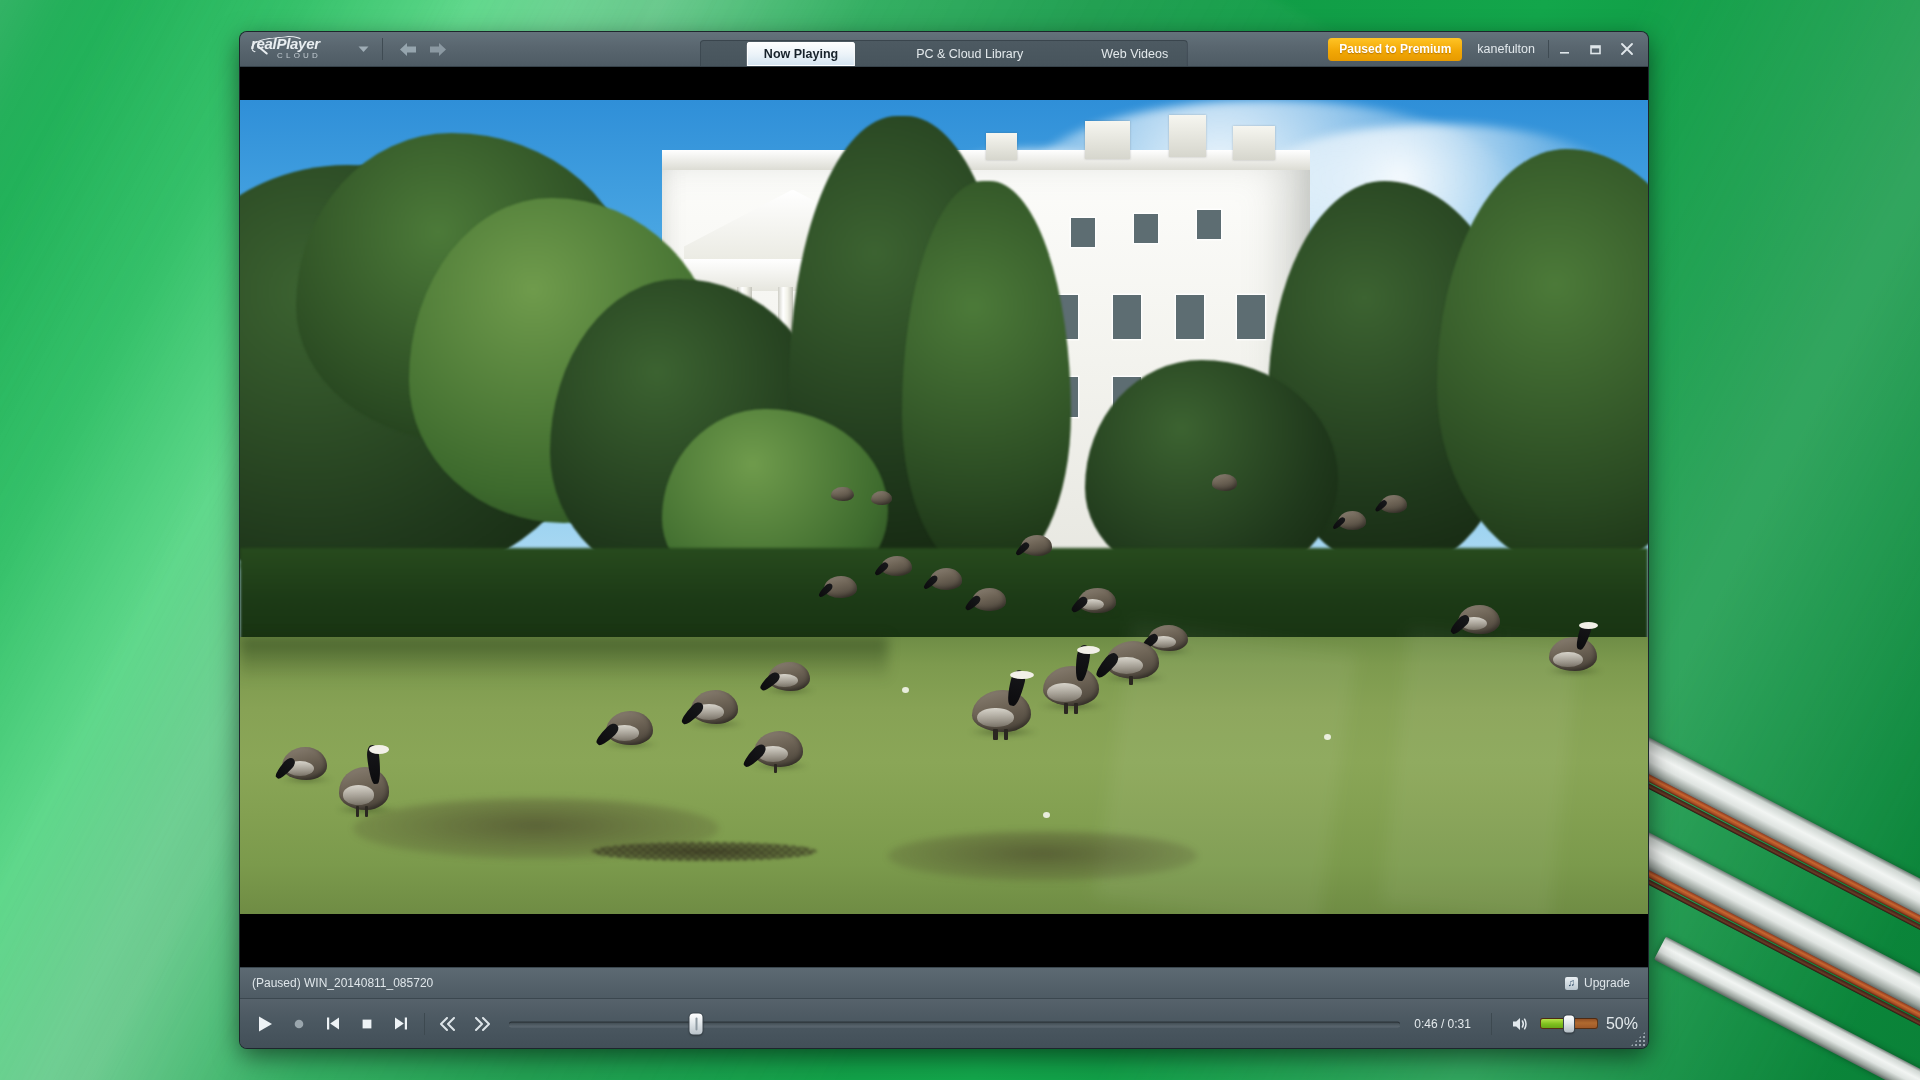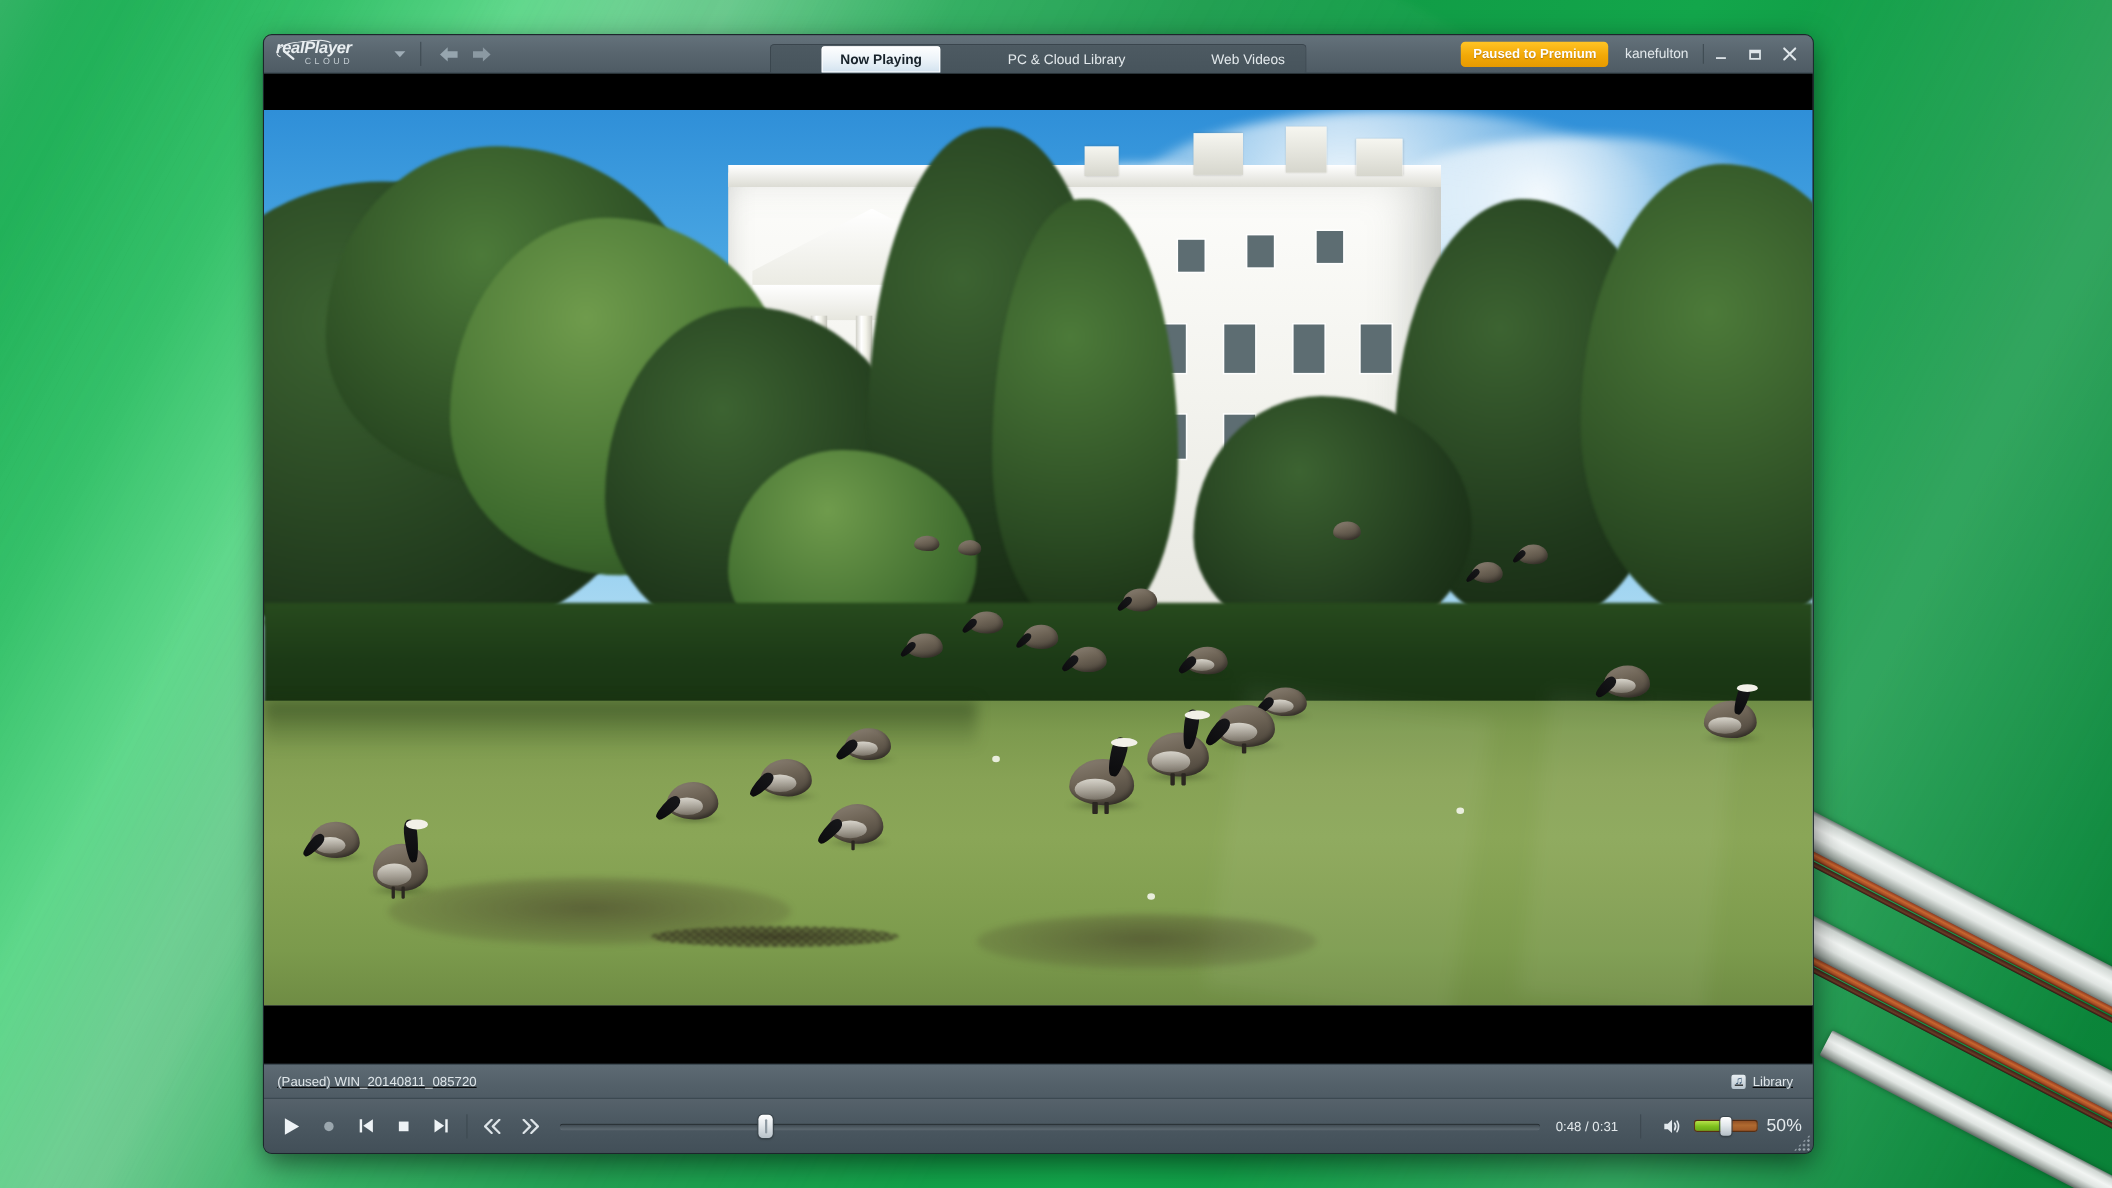--- a/index.html
+++ b/index.html
@@ -276,21 +276,21 @@
   .pebble {
     position:absolute; width:7px; height:6px; border-radius:50%;
     background:rgba(250,250,245,.85); filter:blur(.6px);
   }
 
   
   .statusbar {
     flex:0 0 31px; height:31px;
     background:linear-gradient(180deg,#5d6a73 0%,#55626b 50%,#4e5b64 100%);
     border-top:1px solid #3b474f;
-    display:flex; align-items:center; padding:0 12px;text-decoration:underline;
+    display:flex; align-items:center; padding:0 12px;
   }
   .status-text { font-size:12px; color:#dfe6ea; white-space:nowrap; }
   .playlist-btn {
     margin-left:auto; display:flex; align-items:center; gap:6px;
     font-size:12px; color:#dfe6ea; cursor:pointer; padding-right:6px;
   }
   .playlist-ico {
     width:13px; height:13px; border-radius:2px;
     background:linear-gradient(180deg,#e9eff3,#b9c6cf);
     display:flex; align-items:center; justify-content:center;
@@ -625,21 +625,21 @@
       <div class="goose" style="left:44.8%; top:48.0%; width:1.5%; height:1.7%;">
         <div class="body"></div>
       </div>
     </div>
   </div>
 
   <div class="statusbar">
     <div class="status-text">(Paused) WIN_20140811_085720</div>
     <div class="playlist-btn">
       <span class="playlist-ico">♫</span>
-      <span>Library</span>
+      <span>Upgrade</span>
     </div>
   </div>
 
   <div class="controlbar">
 
     <div class="ctl">
       <svg width="18" height="18" viewBox="0 0 18 18">
           <path d="M3 1.5 L16 9 L3 16.5 Z" fill="#eef3f6"></path>
         </svg>
     </div>
@@ -679,21 +679,21 @@
         <path d="M3 1 L9 7 L3 13" fill="none" stroke="#dde4e8" stroke-width="2" stroke-linecap="round" stroke-linejoin="round"></path>
         <path d="M10 1 L16 7 L10 13" fill="none" stroke="#dde4e8" stroke-width="2" stroke-linecap="round" stroke-linejoin="round"></path>
       </svg>
     </div>
 
     <div class="seek-wrap">
       <div class="seek-track"></div>
       <div class="seek-thumb" id="seek-thumb" style="left: 21%;"></div>
     </div>
 
-    <div class="time-text">0:48 / 0:31</div>
+    <div class="time-text">0:46 / 0:31</div>
 
     <div class="ctl-sep"></div>
 
     <div class="vol-wrap">
       <div class="ctl" style="width:24px;height:24px;">
         <svg width="18" height="16" viewBox="0 0 18 16">
           <path d="M2 5.5 L5.2 5.5 L9 2 L9 14 L5.2 10.5 L2 10.5 Z" fill="#e2e9ed"></path>
           <path d="M11.4 5 Q13.3 8 11.4 11" fill="none" stroke="#e2e9ed" stroke-width="1.5" stroke-linecap="round"></path>
           <path d="M13.6 3.2 Q16.4 8 13.6 12.8" fill="none" stroke="#e2e9ed" stroke-width="1.5" stroke-linecap="round"></path>
         </svg>

